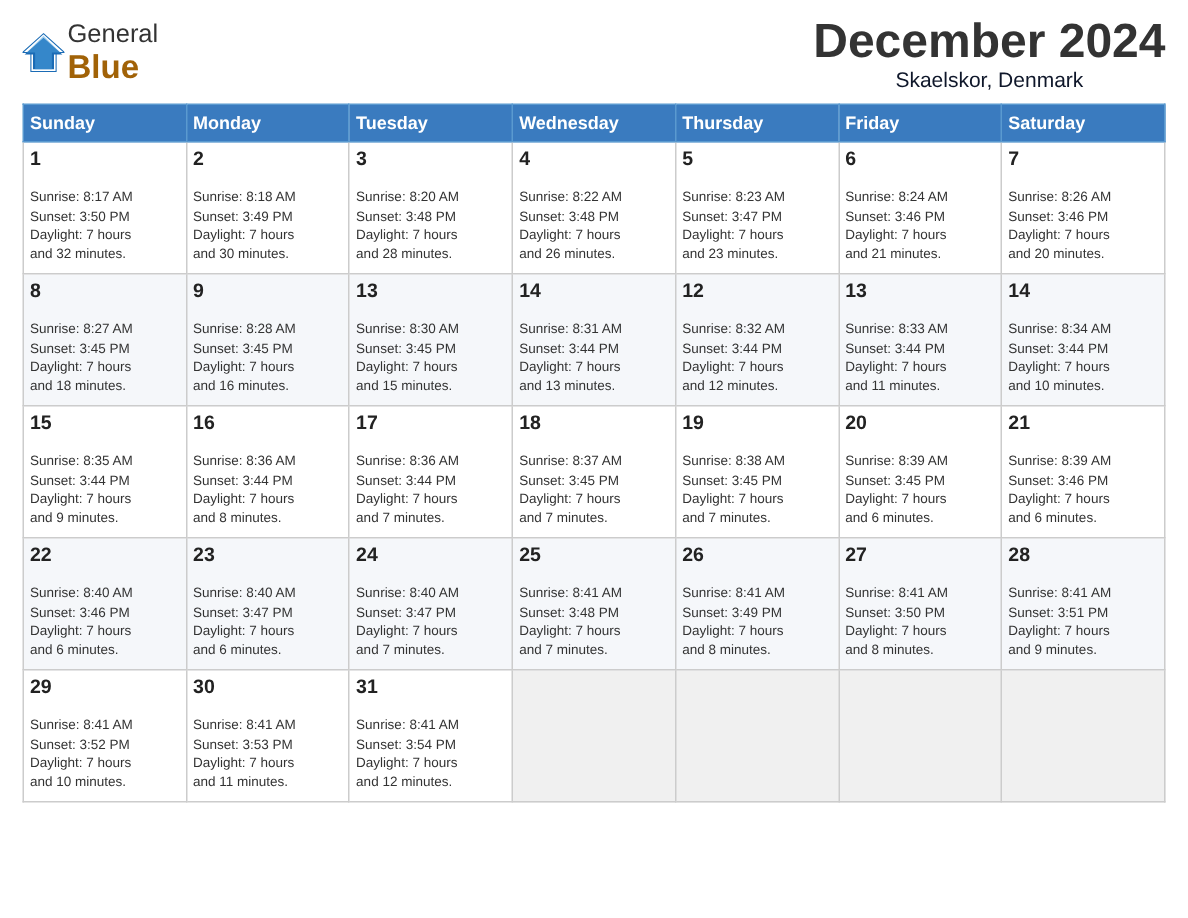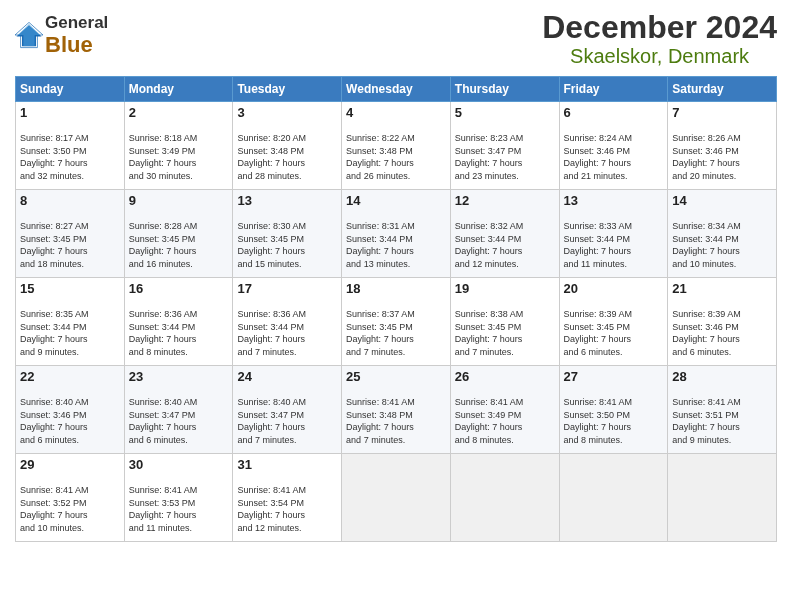--- a/index.html
+++ b/index.html
@@ -26,21 +26,21 @@
       align-items: center;
       margin-top: 4px;
     }
     .logo-text {
       display: flex;
       flex-direction: column;
       line-height: 1.1;
     }
     .logo-general {
       font-size: 17px;
-      font-weight: bold;
+      font-weight: normal;
       color: #333;
     }
     .logo-blue {
       font-size: 22px;
       font-weight: bold;
       color: #a16207;
     }
     .logo-icon {
       width: 28px;
       height: 28px;
@@ -49,22 +49,22 @@
     .title-block {
       text-align: center;
     }
     .month-title {
       font-size: 32px;
       font-weight: bold;
       color: #333;
       line-height: 1.1;
     }
     .location {
-      font-size: 20px;
-      color: #4d7c0f;
+      font-size: 14px;
+      color: #0f172a;
     }
     .calendar-table {
       width: 100%;
       border-collapse: collapse;
       table-layout: fixed;
     }
     .calendar-table th {
       background-color: #3a7bbf;
       color: #fff;
       font-size: 12px;

